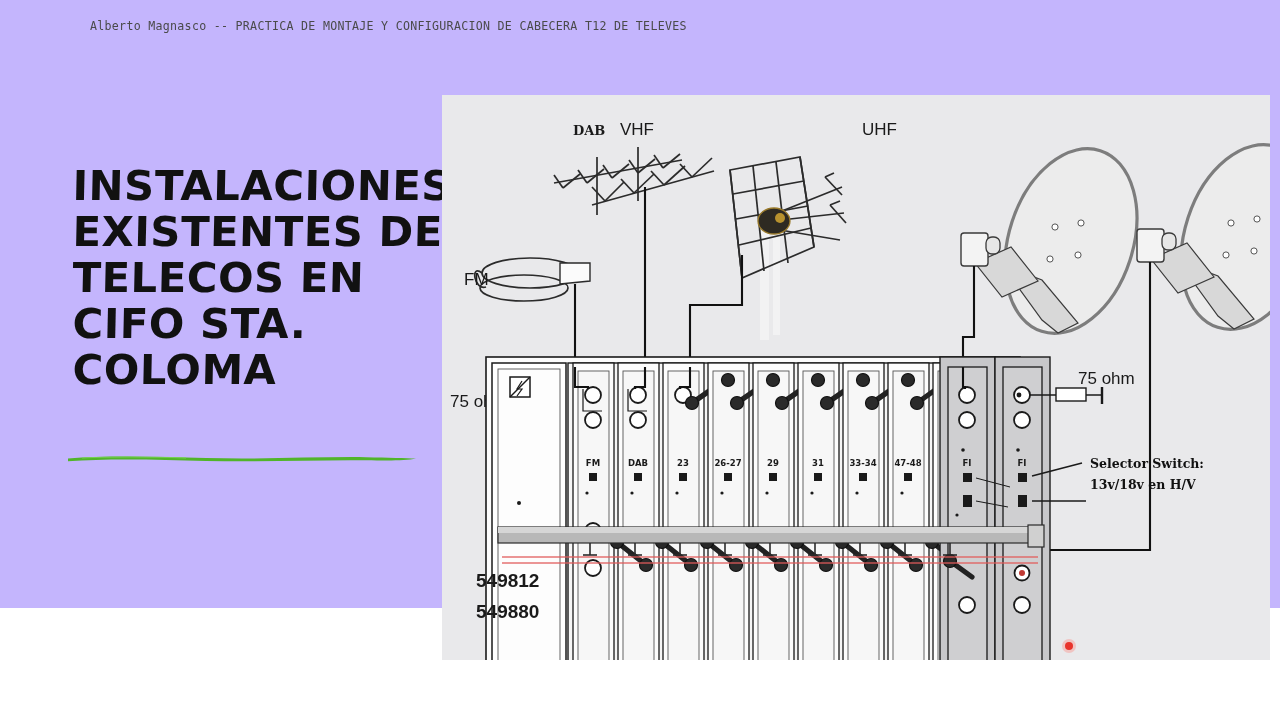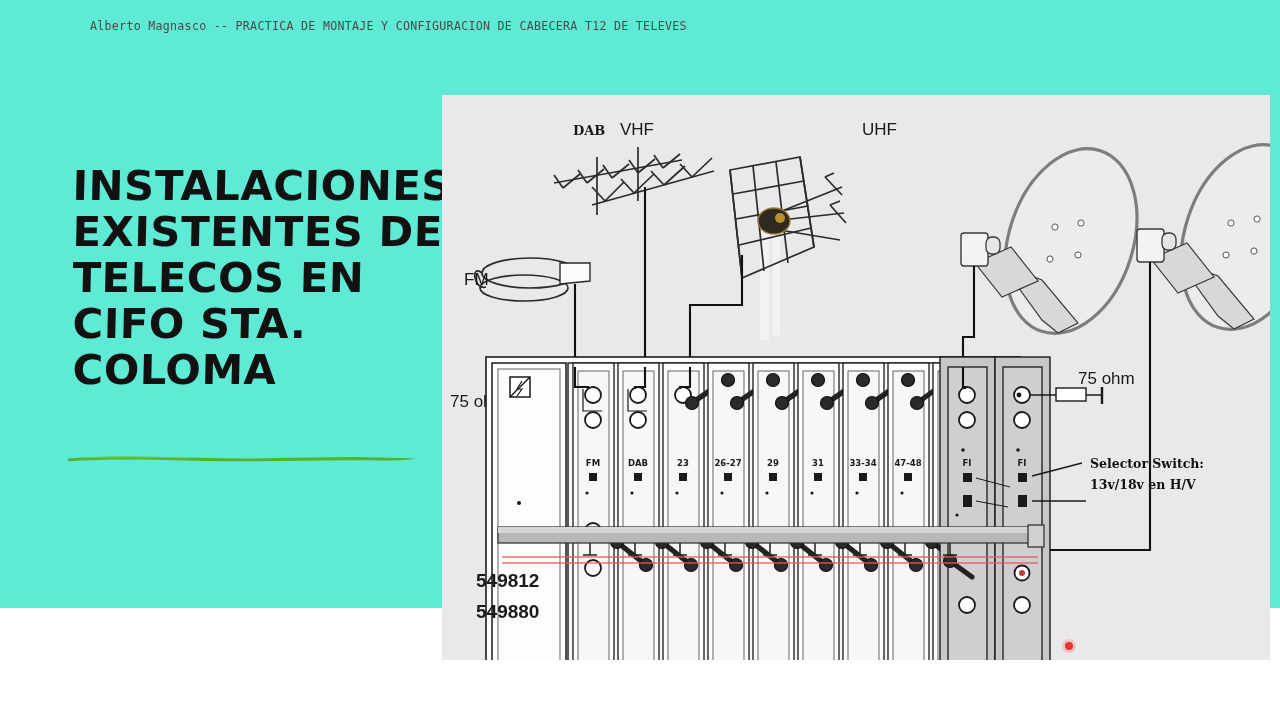--- a/index.html
+++ b/index.html
@@ -3,21 +3,21 @@
 <meta charset="utf-8">
 <title>Instalaciones existentes de telecos en CIFO Sta. Coloma</title>
 <style>
   * { box-sizing: border-box; margin: 0; padding: 0; }
   html, body {
     width: 1280px; height: 720px;
     background: #ffffff;
     font-family: "Liberation Sans", sans-serif;
     overflow: hidden;
   }
-  #root { position: relative; width: 1280px; height: 608px; background: #5eead4; }
+  #root { position: relative; width: 1280px; height: 608px; background: #c4b5fd; }
 
   
   .header-note {
     position: absolute;
     left: 90px; top: 18px;
     font-family: "DejaVu Sans Mono", monospace;
     font-size: 12.5px;
     letter-spacing: 0.3px;
     color: #4a4a4a;
     white-space: nowrap;

